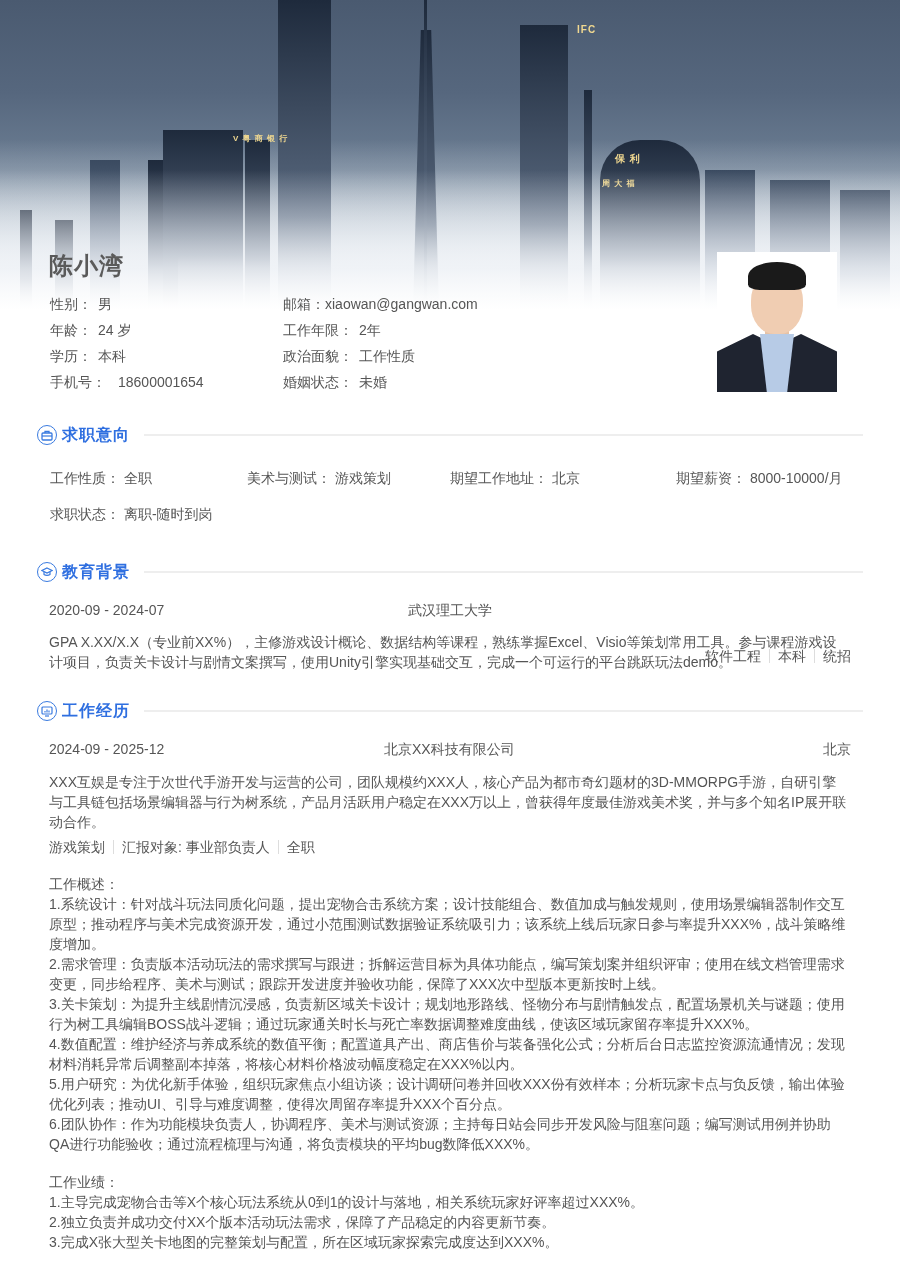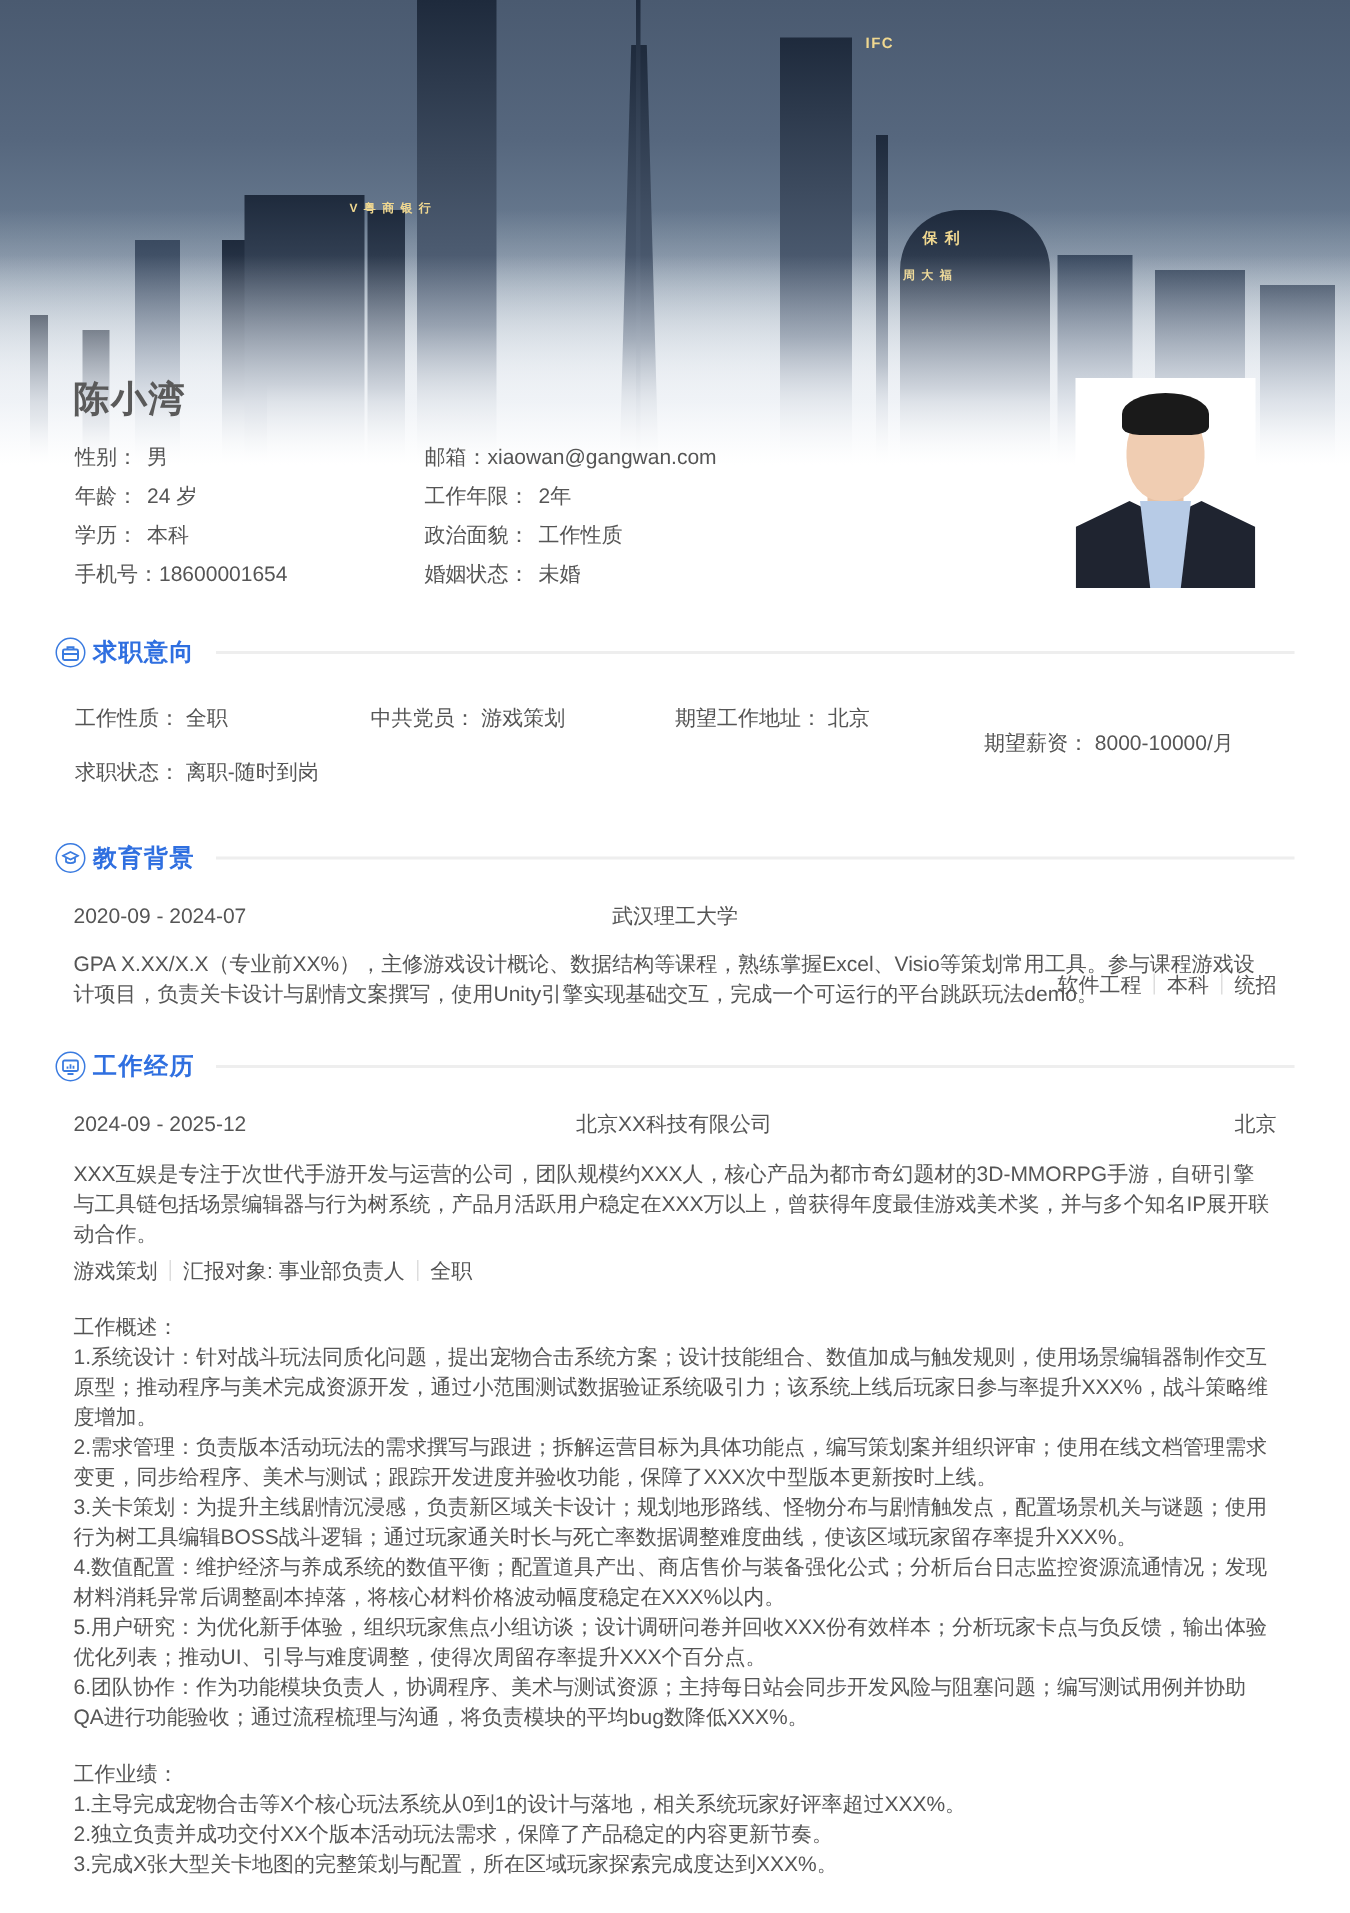--- a/index.html
+++ b/index.html
@@ -65,21 +65,21 @@
   <div class="sign" style="left:575px;top:152px;font-size:10px;">保 利</div>
   <div class="sign" style="left:562px;top:178px;">周 大 福</div>
   <div class="haze"></div>
 </div>
 
 <div class="name">陈小湾</div>
 
 <div class="info-row" style="left:50px;top:296px;"><span class="lbl">性别：</span><span class="val">男</span></div>
 <div class="info-row" style="left:50px;top:322px;"><span class="lbl">年龄：</span><span class="val">24 岁</span></div>
 <div class="info-row" style="left:50px;top:348px;"><span class="lbl">学历：</span><span class="val">本科</span></div>
-<div class="info-row" style="left:50px;top:374px;"><span class="lbl">手机号：</span><span class="val" style="margin-left:0">18600001654</span></div>
+<div class="info-row" style="left:50px;top:374px;"><span class="lbl">手机号：</span><span class="val" style="margin-left:12px">18600001654</span></div>
 
 <div class="info-row" style="left:283px;top:296px;"><span class="lbl">邮箱：</span><span class="val" style="margin-left:0">xiaowan@gangwan.com</span></div>
 <div class="info-row" style="left:283px;top:322px;"><span class="lbl">工作年限：</span><span class="val">2年</span></div>
 <div class="info-row" style="left:283px;top:348px;"><span class="lbl">政治面貌：</span><span class="val">工作性质</span></div>
 <div class="info-row" style="left:283px;top:374px;"><span class="lbl">婚姻状态：</span><span class="val">未婚</span></div>
 
 <div class="photo">
   <div class="neck"></div>
   <div class="face"></div>
   <div class="hair"></div>
@@ -93,23 +93,23 @@
         <rect x="1" y="3" width="10" height="7" rx="1" fill="none" stroke="#3a7be0" stroke-width="1.3"></rect>
         <path d="M4 3V1.5h4V3" fill="none" stroke="#3a7be0" stroke-width="1.3"></path>
         <line x1="1" y1="6" x2="11" y2="6" stroke="#3a7be0" stroke-width="1.2"></line>
       </svg>
   </span>
   <span class="txt">求职意向</span>
   <span class="line"></span>
 </div>
 
 <div class="row-abs" style="left:50px;top:470px;"><span>工作性质：</span> <span>全职</span></div>
-<div class="row-abs" style="left:247px;top:470px;"><span>中共党员：</span> <span>游戏策划</span></div>
+<div class="row-abs" style="left:247px;top:470px;"><span>美术与测试：</span> <span>游戏策划</span></div>
 <div class="row-abs" style="left:450px;top:470px;"><span>期望工作地址：</span> <span>北京</span></div>
-<div class="row-abs" style="left:656px;top:470px;margin-top:17px;"><span>期望薪资：</span> <span>8000-10000/月</span></div>
+<div class="row-abs" style="left:676px;top:470px;"><span>期望薪资：</span> <span>8000-10000/月</span></div>
 <div class="row-abs" style="left:50px;top:506px;"><span>求职状态：</span> <span>离职-随时到岗</span></div>
 
 <div class="section-title" style="top:560px;">
   <span class="icon">
     <svg width="12" height="10" viewBox="0 0 12 10">
         <path d="M6 1L11 3.5 6 6 1 3.5Z" fill="none" stroke="#3a7be0" stroke-width="1.2"></path>
         <path d="M3 5v2.5c1.5 1.2 4.5 1.2 6 0V5" fill="none" stroke="#3a7be0" stroke-width="1.2"></path>
       </svg>
   </span>
   <span class="txt">教育背景</span>

